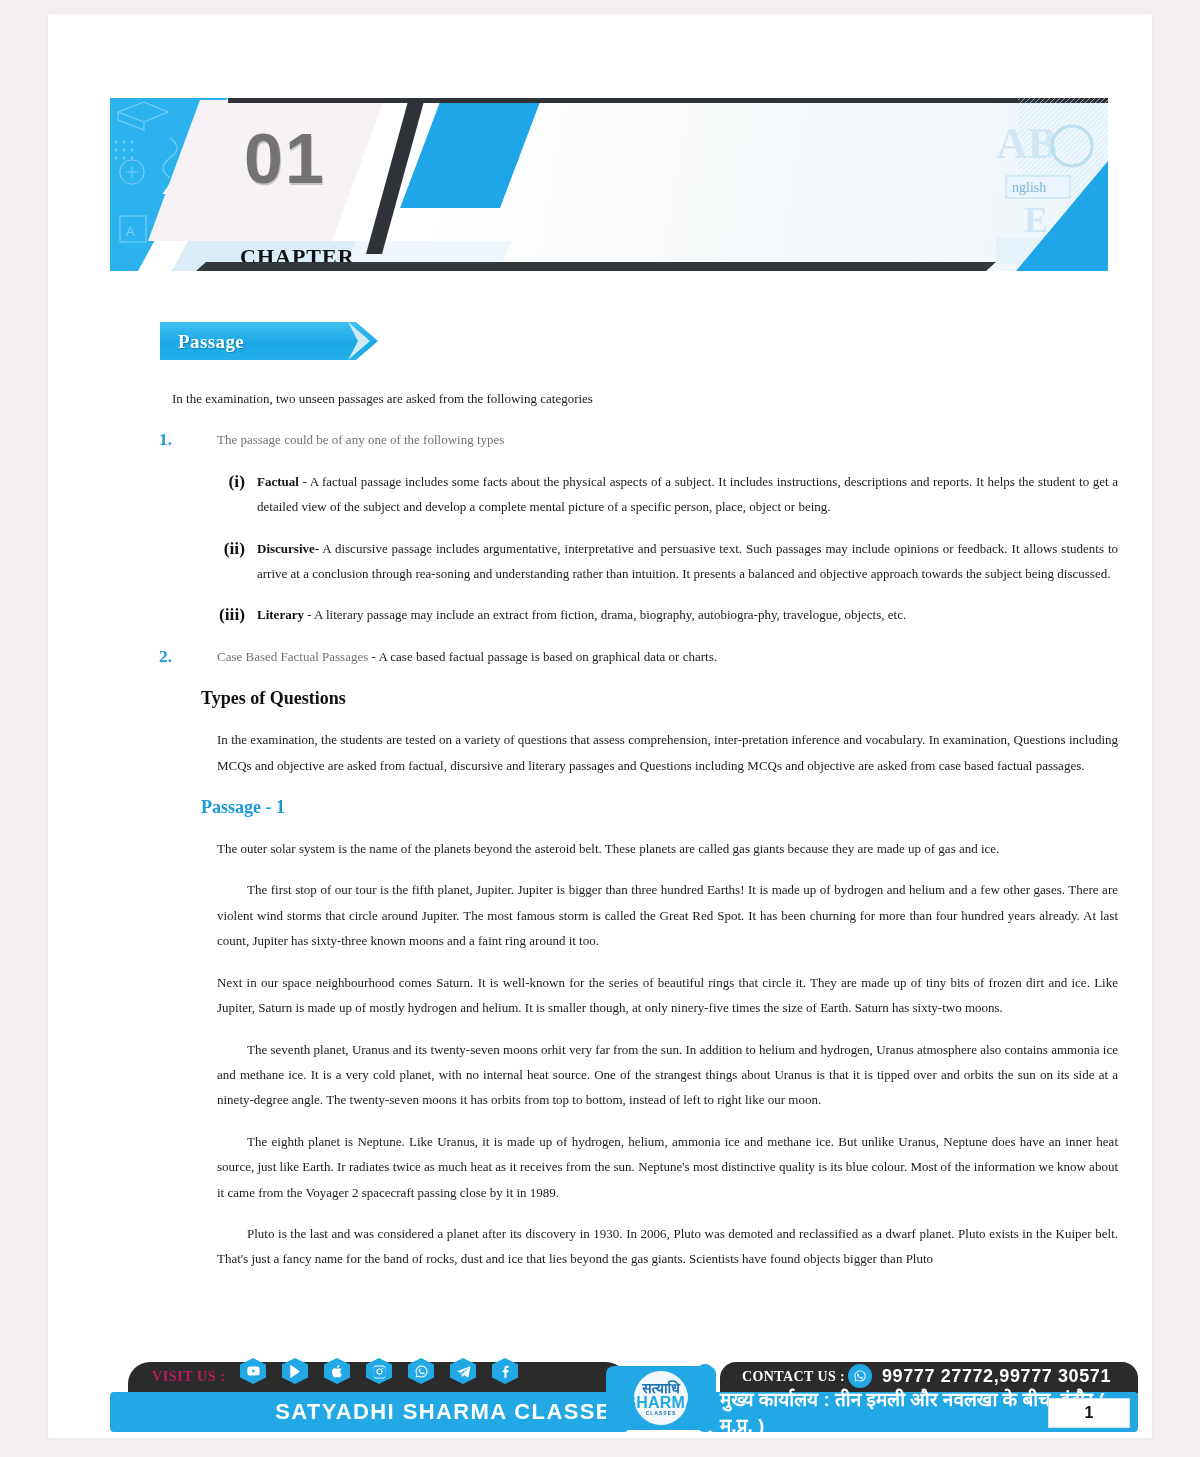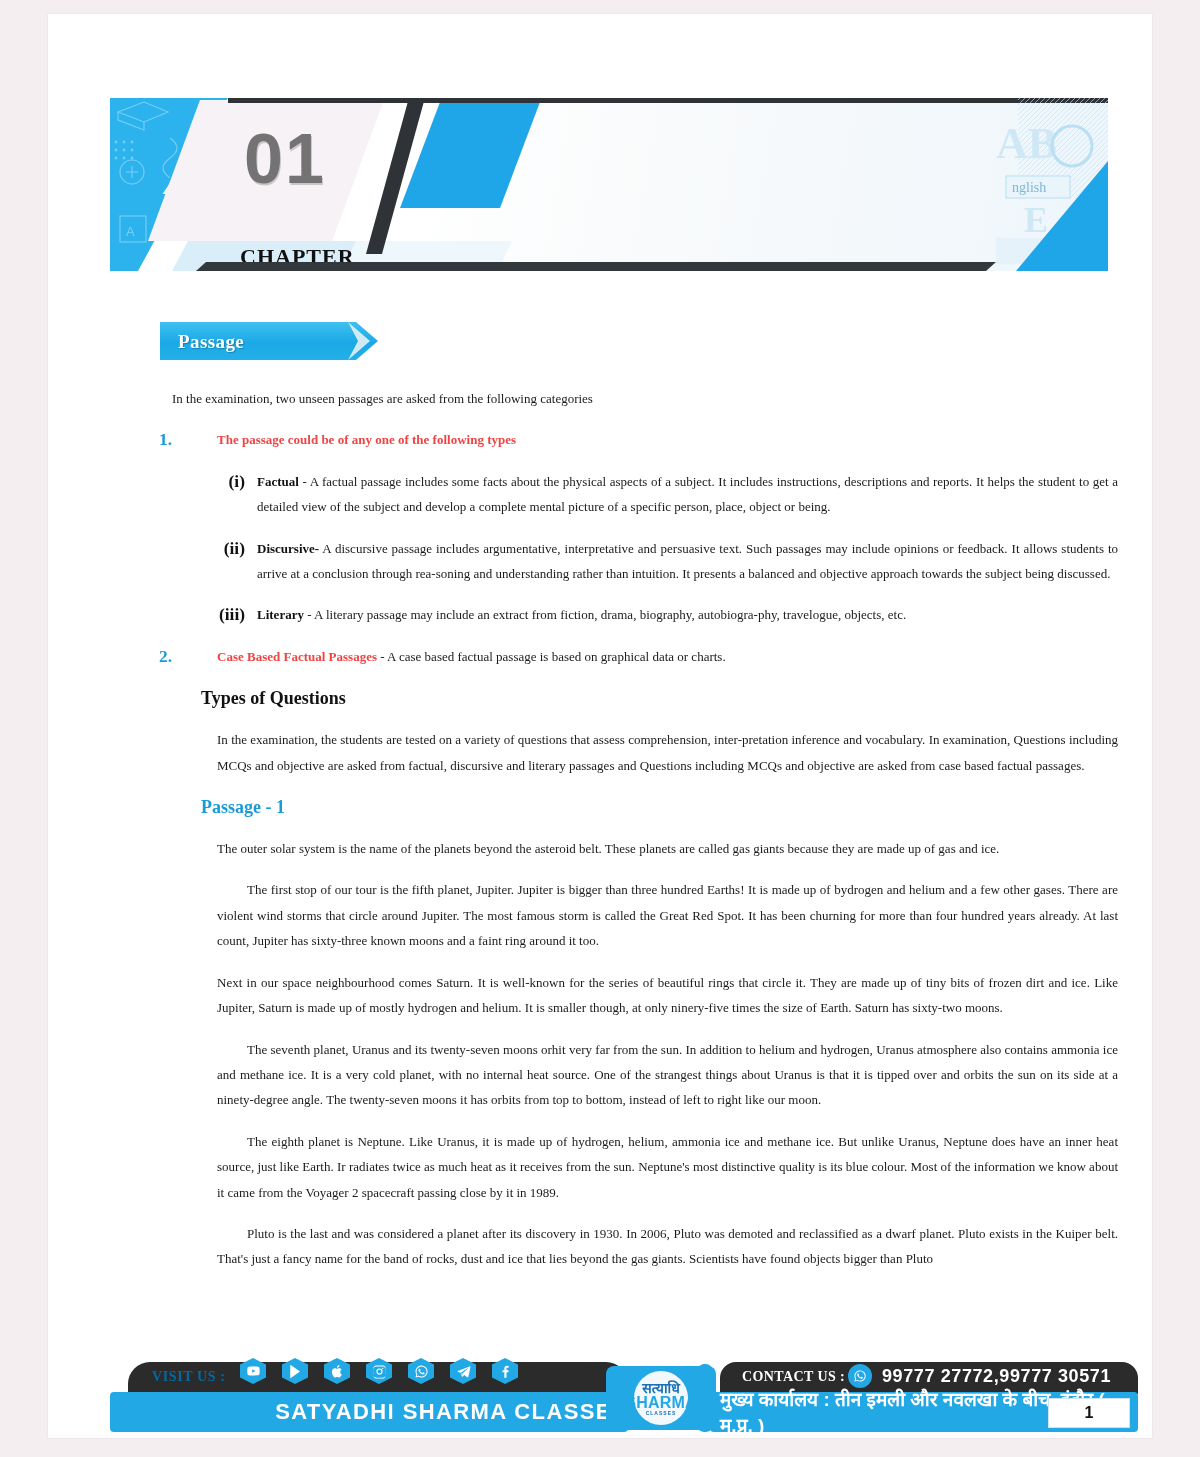--- a/index.html
+++ b/index.html
@@ -154,21 +154,21 @@
 
   .numlist{ margin:0; padding:0; list-style:none; }
   .numitem{ position:relative; margin-top:8px; }
   .numitem > .marker{
     position:absolute;left:3px;top:0;width:30px;
     font-family:"Liberation Serif", serif;
     font-weight:700;font-size:17.4px;line-height:25.4px;color:#1b9bd6;
   }
   .numitem > .numbody{ margin-left:45px; }
   .hblue{
-    color:#ef4444; font-weight:700;
+    color:#737373; font-weight:400;
   }
   .hdark{ color:#111; font-weight:700; }
 
   .romanlist{ margin:0;padding:0;list-style:none; }
   .romanitem{ position:relative; }
   .romanitem > .rmarker{
     position:absolute;left:0;top:0;width:44px;text-align:right;
     font-family:"Liberation Serif", serif;
     font-weight:700;font-size:17.4px;line-height:25.4px;color:#111;
   }
@@ -191,21 +191,21 @@
     position:absolute;left:62px;top:1348px;width:1028px;height:72px;
   }
   .f-darkbar{
     position:absolute;left:18px;top:0;width:500px;height:32px;
     background:#2b2b2b;
     border-radius:22px 22px 0 0;
   }
   .f-visit{
     position:absolute;left:42px;top:7px;
     font-family:"Liberation Serif", serif;
-    font-weight:700;font-size:14px;color:#0369a1;letter-spacing:.6px;
+    font-weight:700;font-size:14px;color:#be185d;letter-spacing:.6px;
   }
   .f-icons{
     position:absolute;left:130px;top:-4px;
     display:flex;gap:16px;align-items:center;
   }
   .f-ico{
     width:26px;height:26px;background:#23a8e6;
     display:flex;align-items:center;justify-content:center;
     color:#fff;font-size:14px;
     clip-path:polygon(50% 0,100% 25%,100% 75%,50% 100%,0 75%,0 25%);

